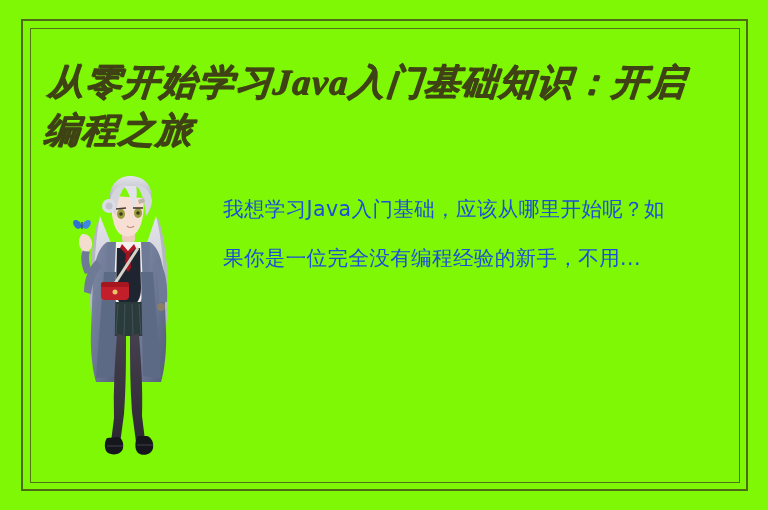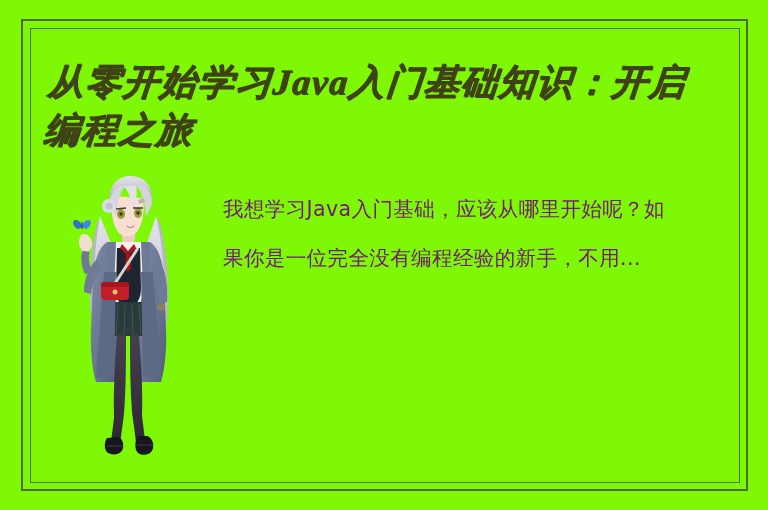--- a/index.html
+++ b/index.html
@@ -72,21 +72,21 @@
     height: 292px;
   }
   #illustration svg { display: block; width: 100%; height: 100%; }
 
   
   #excerpt {
     position: absolute;
     left: 223px;
     top: 185px;
     width: 460px;
-    color: #701a75;
+    color: #1d4ed8;
     font-family: "DejaVu Sans", "Liberation Sans", sans-serif;
     font-size: 20.5px;
     line-height: 49px;
     letter-spacing: 0.4px;
     white-space: pre-wrap;
     word-break: break-all;
   }
 </style>
 </head>
 <body>

